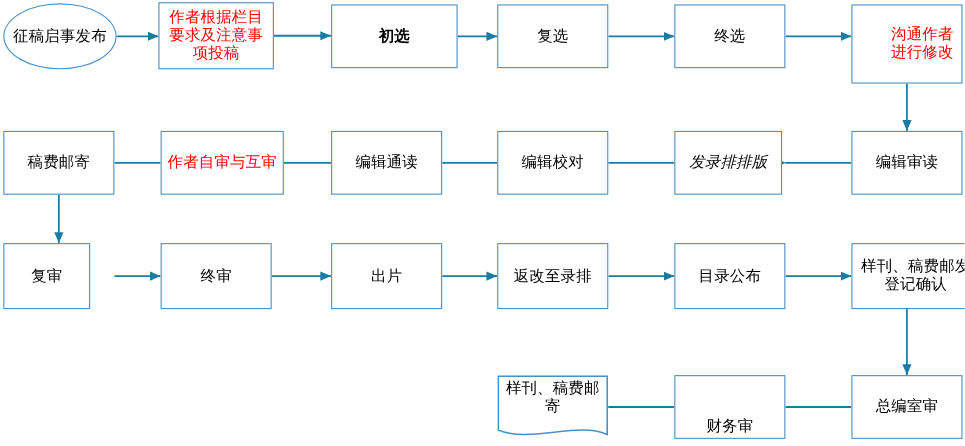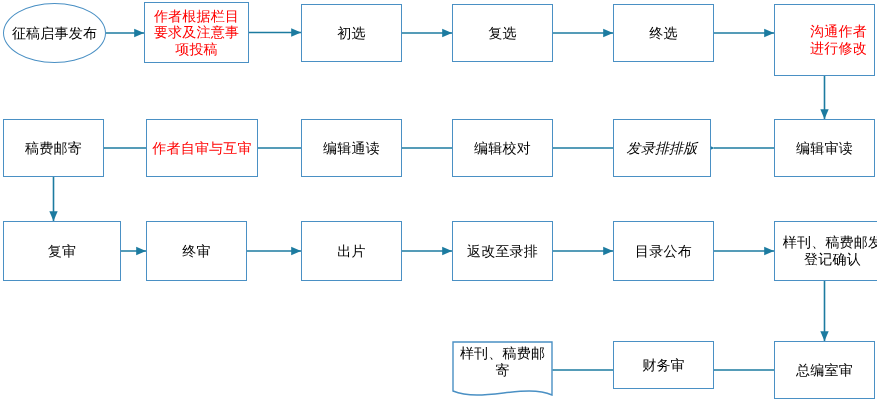--- a/index.html
+++ b/index.html
@@ -108,21 +108,21 @@
       <line x1="774" y1="370" x2="714" y2="370" stroke="#1c7ba0" stroke-width="1.6" marker-end="url(#ah-l)"></line>
       <line x1="613" y1="370" x2="553" y2="370" stroke="#1c7ba0" stroke-width="1.6" marker-end="url(#ah-l)"></line>
     </svg>
   <div id="node-layer">
       <div class="node ellipse" style="left: 3px; top: 3px; width: 103px; height: 60px; border-color: rgb(74, 144, 196);">
         <span>征稿启事发布</span>
       </div>
       <div class="node red" style="left: 144px; top: 2px; width: 105px; height: 61px; border-color: rgb(74, 144, 196);">
         <span>作者根据栏目要求及注意事项投稿</span>
       </div>
-      <div class="node" style="left: 301px; top: 4px; width: 101px; height: 58px; border-color: rgb(74, 144, 196);">
+      <div class="node" style="left: 301px; top: 4px; width: 115px; height: 58px; border-color: rgb(74, 144, 196); font-weight: bold;">
         <span>初选</span>
       </div>
       <div class="node" style="left: 452px; top: 4px; width: 101px; height: 58px; border-color: rgb(74, 144, 196);">
         <span>复选</span>
       </div>
       <div class="node" style="left: 613px; top: 4px; width: 101px; height: 58px; border-color: rgb(74, 144, 196);">
         <span>终选</span>
       </div>
       <div class="node red" style="left: 774px; top: 4px; width: 101px; height: 72px; border-color: rgb(74, 144, 196); padding-left: 31px;">
         <span>沟通作者进行修改</span>
@@ -138,42 +138,42 @@
       </div>
       <div class="node" style="left: 301px; top: 119px; width: 101px; height: 58px; border-color: rgb(74, 144, 196);">
         <span>编辑通读</span>
       </div>
       <div class="node red" style="left: 146px; top: 119px; width: 112px; height: 58px; border-color: rgb(74, 144, 196);">
         <span>作者自审与互审</span>
       </div>
       <div class="node" style="left: 3px; top: 119px; width: 101px; height: 58px; border-color: rgb(74, 144, 196);">
         <span>稿费邮寄</span>
       </div>
-      <div class="node" style="left: 3px; top: 221px; width: 118px; height: 60px; border-color: rgb(74, 144, 196);">
+      <div class="node" style="left: 3px; top: 221px; width: 79px; height: 60px; border-color: rgb(74, 144, 196);">
         <span>复审</span>
       </div>
       <div class="node" style="left: 146px; top: 221px; width: 101px; height: 60px; border-color: rgb(74, 144, 196);">
         <span>终审</span>
       </div>
       <div class="node" style="left: 301px; top: 221px; width: 101px; height: 60px; border-color: rgb(74, 144, 196);">
         <span>出片</span>
       </div>
       <div class="node" style="left: 452px; top: 221px; width: 101px; height: 60px; border-color: rgb(74, 144, 196);">
         <span>返改至录排</span>
       </div>
       <div class="node" style="left: 613px; top: 221px; width: 101px; height: 60px; border-color: rgb(74, 144, 196);">
         <span>目录公布</span>
       </div>
       <div class="node" style="left: 774px; top: 221px; width: 117px; height: 60px; border-color: rgb(74, 144, 196);">
         <span>样刊、稿费邮发登记确认</span>
       </div>
       <div class="node" style="left: 774px; top: 341px; width: 101px; height: 58px; border-color: rgb(74, 144, 196);">
         <span>总编室审</span>
       </div>
-      <div class="node" style="left: 613px; top: 341px; width: 101px; height: 48px; border-color: rgb(74, 144, 196);">
+      <div class="node" style="left: 613px; top: 341px; width: 101px; height: 58px; border-color: rgb(74, 144, 196); align-items: flex-end;">
         <span>财务审</span>
       </div>
       <div class="node doc" style="left: 452px; top: 341px; width: 101px; height: 58px; border-color: rgb(74, 144, 196);">
         <svg class="doc-svg" viewBox="0 0 101 58" preserveAspectRatio="none">
           <path d="M1,1 L100,1 L100,54 C72.72,42 30.299999999999997,62 1,50 Z" fill="#ffffff" stroke="#4a90c4" stroke-width="1.4"></path>
         </svg>
         <div class="doc-label">样刊、稿费邮寄</div>
       </div>
     </div>
 </div>

